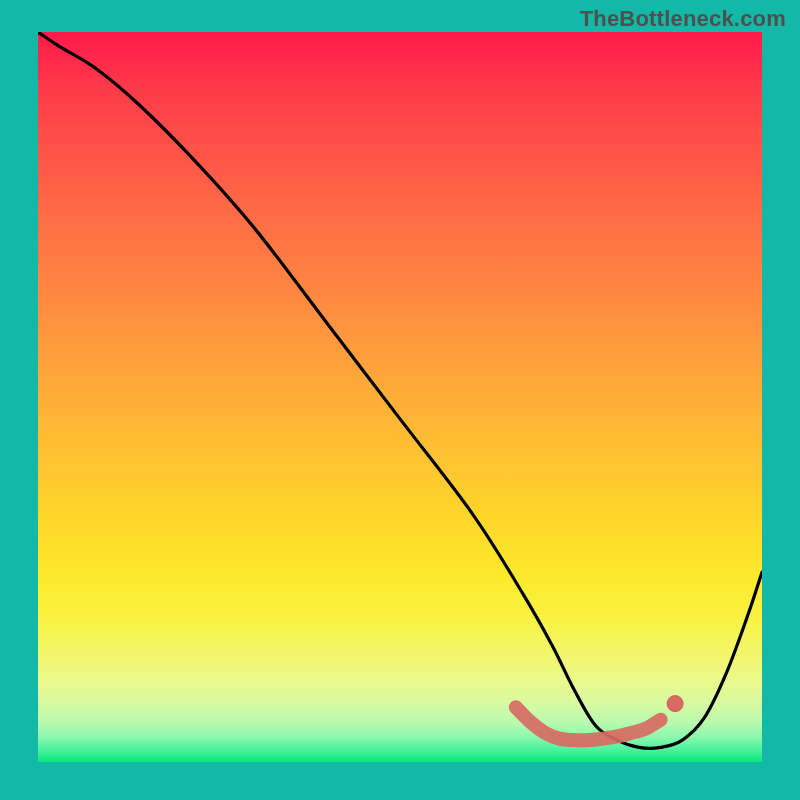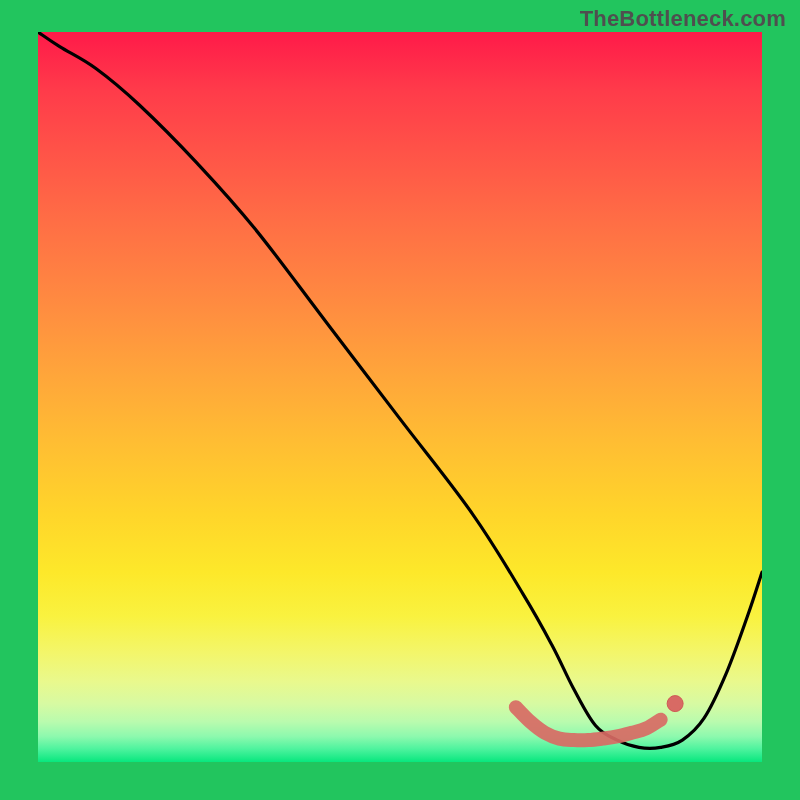--- a/index.html
+++ b/index.html
@@ -8,21 +8,21 @@
     width: 800px;
     height: 800px;
     background: #000;
     overflow: hidden;
     font-family: Arial, Helvetica, sans-serif;
   }
   .container {
     position: relative;
     width: 800px;
     height: 800px;
-    background: #22c55e;
+    background: #14b8a6;
   }
   .watermark {
     position: absolute;
     top: 6px;
     right: 14px;
     color: #4f4f4f;
     font-size: 22px;
     font-weight: 600;
     letter-spacing: 0.2px;
     z-index: 3;

